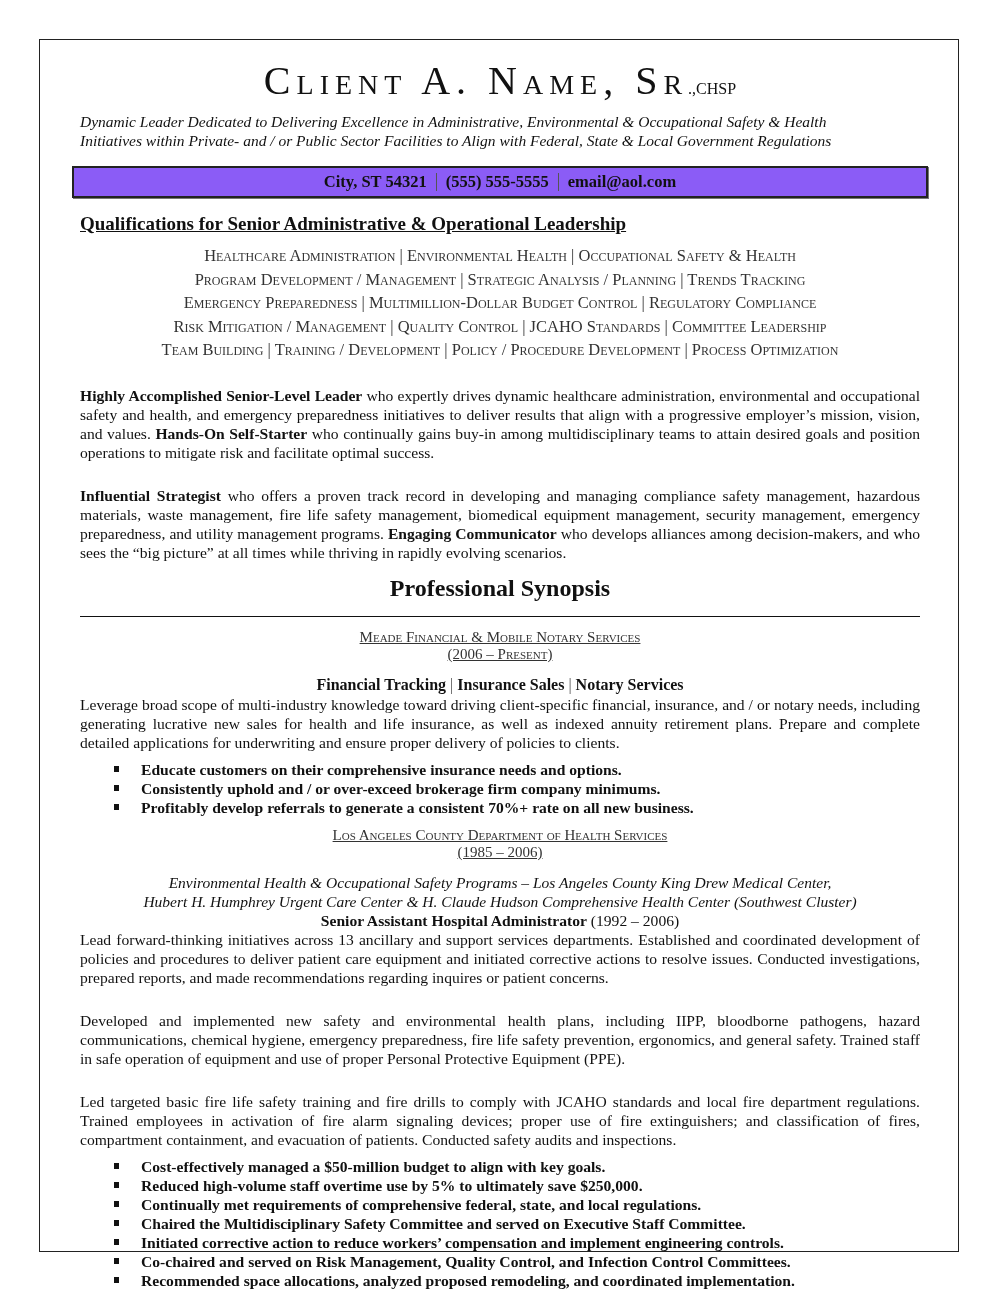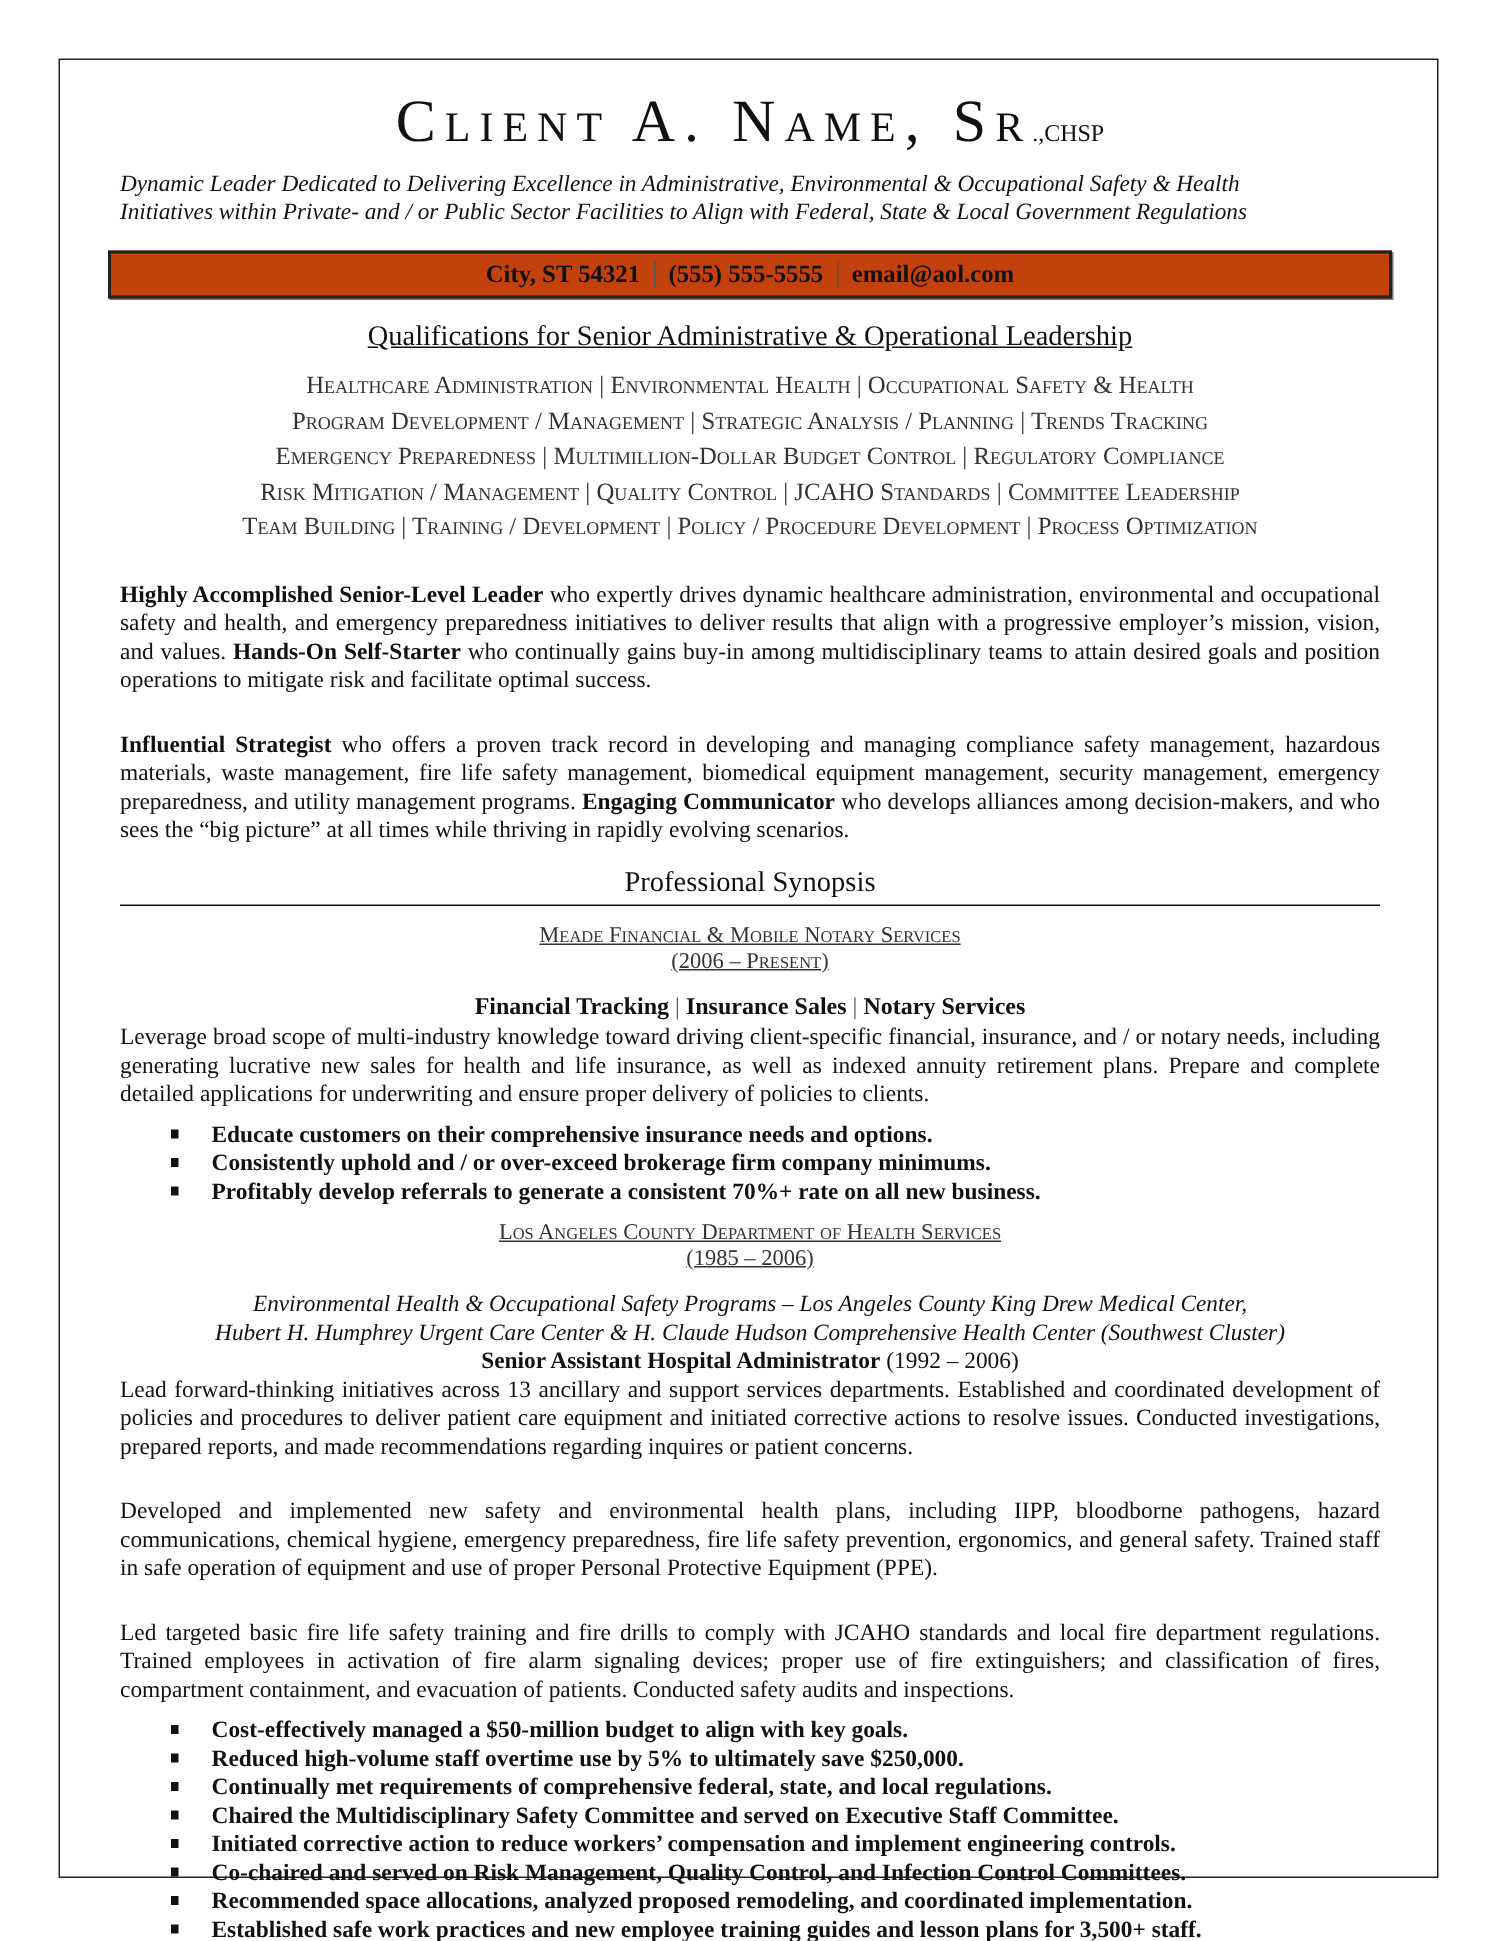--- a/index.html
+++ b/index.html
@@ -7,34 +7,34 @@
       font-family: "Liberation Serif", "DejaVu Serif", serif; color: #111; }
     .page-border { position: absolute; left: 39px; top: 39px; width: 920px; height: 1213px;
       border: 1.5px solid #222; box-sizing: border-box; }
     .content { position: absolute; left: 80px; top: 58px; width: 840px; }
 
     .name-line { text-align: center; font-size: 40px; letter-spacing: 6px; line-height: 46px;
       font-variant: small-caps; font-weight: normal; margin: 0; }
     .name-line .suffix { font-size: 16px; letter-spacing: 0; font-variant: normal; }
     .tagline { text-align: left; font-style: italic; font-size: 15.5px; line-height: 19px; margin: 0; }
 
-    .contact-bar { margin: 16px -8px 0 -8px; height: 28px; background: #c2410c;
+    .contact-bar { margin: 16px -8px 0 -8px; height: 28px; background: #8b5cf6;
       border: 2px solid #222; box-shadow: 1px 1px 0 #777; display: flex; align-items: center;
       justify-content: center; font-weight: bold; font-size: 16.5px; }
     .contact-bar .sep { display: inline-block; width: 1px; height: 18px; background: #555; margin: 0 9px; }
 
-    .section-head-underlined { text-align: center; font-weight: normal; font-size: 19px; text-decoration: underline;
+    .section-head-underlined { text-align: left; font-weight: bold; font-size: 19px; text-decoration: underline;
       margin: 14px 0 8px 0; line-height: 24px; }
     .skills { text-align: center; font-variant: small-caps; font-size: 16.5px; color: #333; line-height: 23.6px; }
 
     .para { text-align: justify; font-size: 15.6px; line-height: 19px; margin: 24px 0 0 0; }
     .para b { font-weight: bold; }
 
-    .section-head-ruled { text-align: center; font-weight: normal; font-size: 19px; line-height: 24px;
-      margin: 14px 0 0 0; padding-bottom: 2px; border-bottom: 1.5px solid #111; }
+    .section-head-ruled { text-align: center; font-weight: bold; font-size: 24px; line-height: 24px;
+      margin: 14px 0 0 0; padding-bottom: 16px; border-bottom: 1.5px solid #111; }
 
     .employer { text-align: center; font-variant: small-caps; font-size: 15px; color: #333;
       text-decoration: underline; line-height: 17px; margin-top: 12px; }
     .dates { text-align: center; font-variant: small-caps; font-size: 15px; color: #333;
       text-decoration: underline; line-height: 17px; }
     .focus-line { text-align: center; font-weight: bold; font-size: 16px; line-height: 20px; margin-top: 12px; }
     .focus-line .sep { font-weight: normal; color: #555; margin: 0 4px; }
     .para-tight { margin-top: 0; }
 
     ul.bullets { list-style: none; margin: 8px 0 0 0; padding: 0 0 0 34px; }

